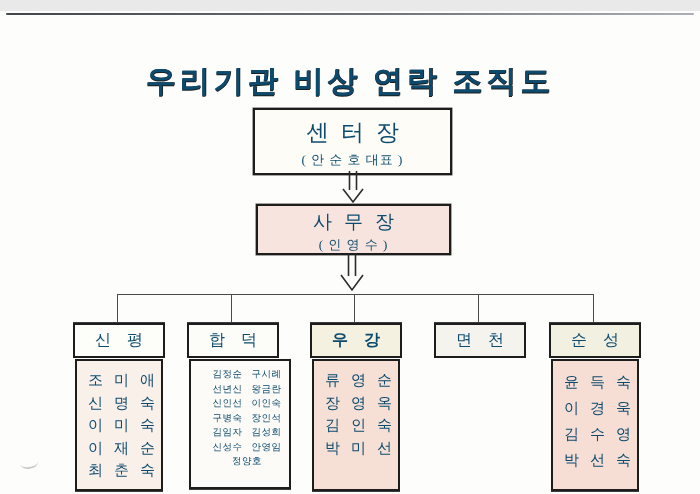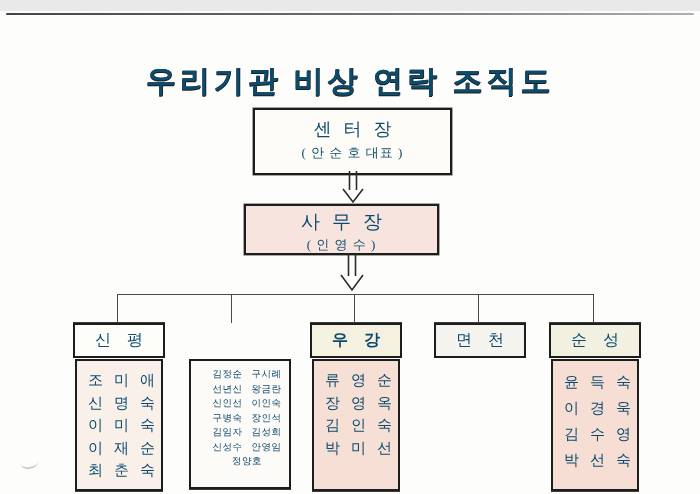--- a/index.html
+++ b/index.html
@@ -40,25 +40,25 @@
     position: absolute;
     border: 2px solid #1d1d1d;
     box-shadow: 0 0 0 0.5px #55504c;
     text-align: center;
   }
   .center-box {
     left: 253px; top: 97px; width: 195px; height: 63px;
     background: #fdfcf6;
   }
   .manager-box {
-    left: 244px; top: 193px; width: 191px; height: 47px;
+    left: 256px; top: 193px; width: 191px; height: 47px;
     background: #f8e4de;
   }
   .box-title {
-    font-size: 18px;
+    font-size: 23px;
     letter-spacing: 12px;
     text-indent: 12px;
     margin-top: 7px;
   }
   .manager-box .box-title { font-size: 19px; margin-top: 3px; }
   .box-subtitle {
     font-size: 13px;
     letter-spacing: 1px;
     margin-top: 3px;
   }
@@ -183,20 +183,23 @@
 
   <div class="hline"></div>
   <div class="vline vline-1"></div>
   <div class="vline vline-2"></div>
   <div class="vline vline-3"></div>
   <div class="vline vline-4"></div>
   <div class="vline vline-5"></div>
 
   <div class="branch-header header-1">
     <span>신평</span>
+  </div>
+  <div class="branch-header header-2">
+    <span>합덕</span>
   </div>
   <div class="branch-header header-3">
     <span>우강</span>
   </div>
   <div class="branch-header header-4">
     <span>면천</span>
   </div>
   <div class="branch-header header-5">
     <span>순성</span>
   </div>

